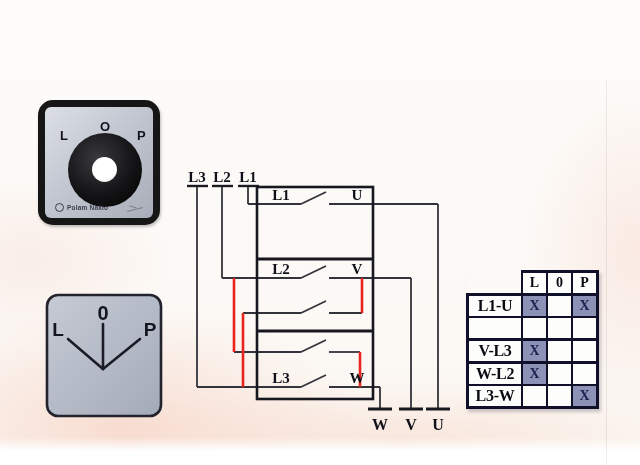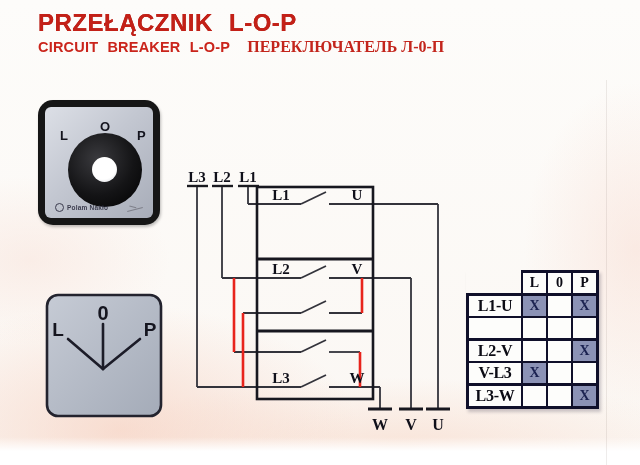--- a/index.html
+++ b/index.html
@@ -66,27 +66,20 @@
   .ctable tbody tr.first td{border-top-width:3px;}
   .ctable tbody tr.group-end td{border-bottom-width:3px;margin-top:24px;}
   .ctable tbody tr:last-child td{border-bottom-width:3px;}
 </style>
 </head>
 <body>
 
 <div class="page">
   <div class="crease"></div>
 
-  <div class="hdr">
-    <h1>PRZEŁĄCZNIK L-O-P</h1>
-    <div class="sub">
-      <span class="sub-en">CIRCUIT BREAKER L-O-P</span>
-      <span class="sub-ru">ПЕРЕКЛЮЧАТЕЛЬ Л-0-П</span>
-    </div>
-  </div>
 
   <div class="photo">
     <div class="photo-face">
       <span class="plabel plab-l">L</span>
       <span class="plabel plab-o">O</span>
       <span class="plabel plab-p">P</span>
       <div class="knob">
         <div class="knob-center"></div>
       </div>
       <div class="brand">
@@ -201,28 +194,28 @@
           <td class="mark marked">X</td>
           <td class="mark"></td>
           <td class="mark marked">X</td>
         </tr>
         <tr class="group-end">
           <td class="rowlabel"></td>
           <td class="mark"></td>
           <td class="mark"></td>
           <td class="mark"></td>
         </tr>
-        <tr class="">
-          <td class="rowlabel">L2-V</td>
-          <td class="mark"></td>
-          <td class="mark"></td>
-          <td class="mark marked">X</td>
-        </tr>
         <tr class="group-end">
           <td class="rowlabel">V-L3</td>
+          <td class="mark marked">X</td>
+          <td class="mark"></td>
+          <td class="mark"></td>
+        </tr>
+        <tr class="">
+          <td class="rowlabel">W-L2</td>
           <td class="mark marked">X</td>
           <td class="mark"></td>
           <td class="mark"></td>
         </tr>
         <tr class="">
           <td class="rowlabel">L3-W</td>
           <td class="mark"></td>
           <td class="mark"></td>
           <td class="mark marked">X</td>
         </tr>

